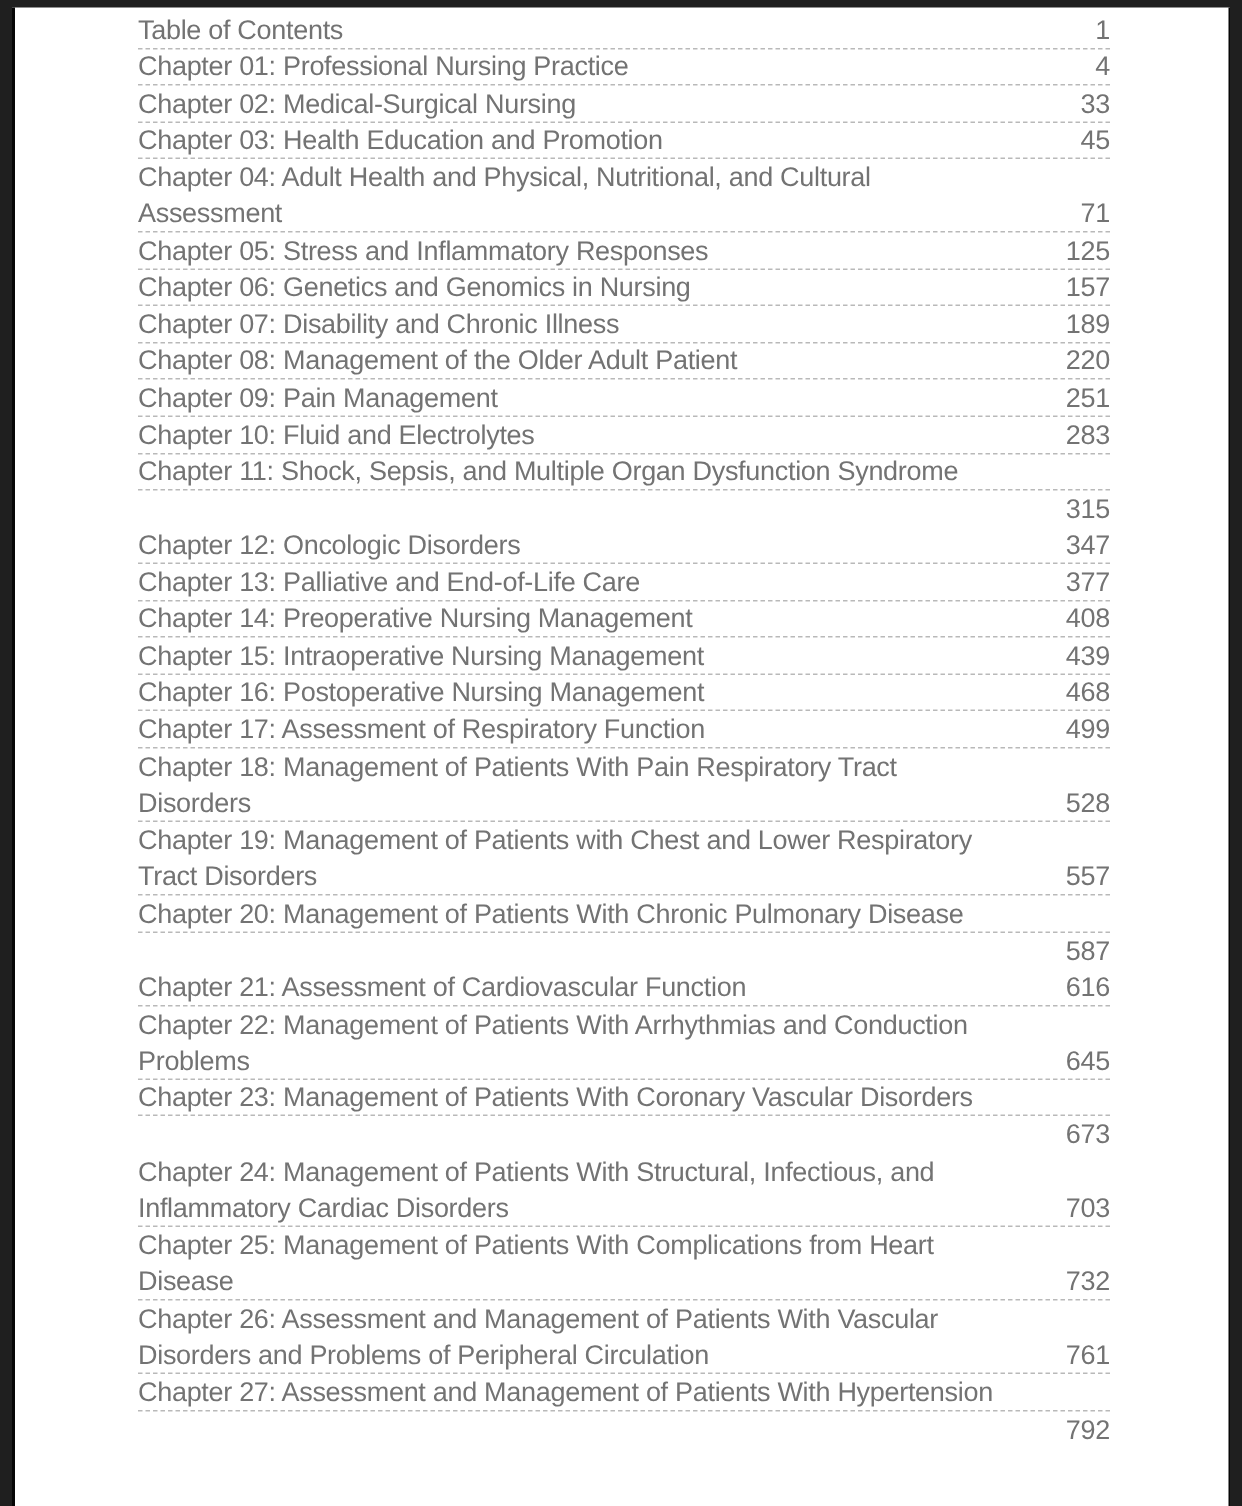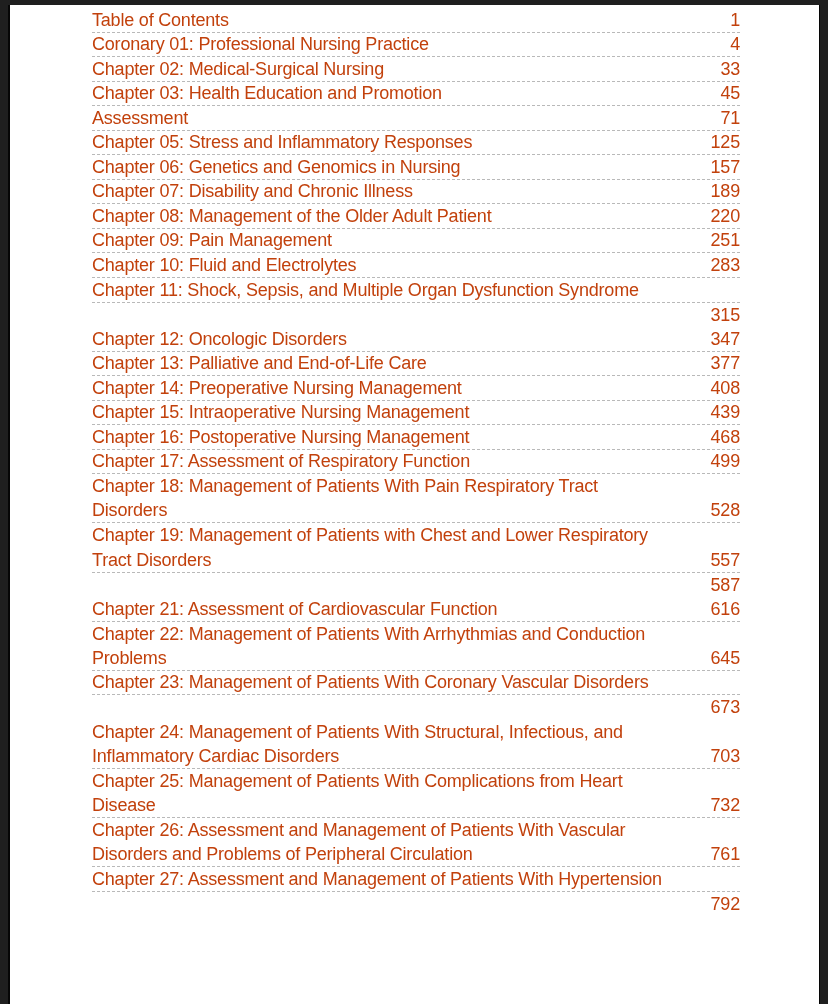--- a/index.html
+++ b/index.html
@@ -24,21 +24,21 @@
     bottom: 0;
     box-sizing: border-box;
     background: #ffffff;
     border-left: 2px solid #060606;
     border-right: 1px solid #060606;
     padding: 3px 79px 0 82px;
   }
   .toc {
     font-size: 18px;
     line-height: 24.55px;
-    color: #c2410c;
+    color: #737373;
     letter-spacing: -0.2px;
   }
   .toc-row {
     display: flex;
     justify-content: space-between;
     align-items: center;
     height: 24.55px;
     box-sizing: border-box;
   }
   .toc-row.dotted {
@@ -56,31 +56,34 @@
 <body>
 
 <div class="frame">
   <div class="doc-page">
     <div class="toc" id="toc">
         <div class="toc-row dotted">
           <span class="toc-title">Table of Contents</span>
           <span class="toc-page">1</span>
         </div>
         <div class="toc-row dotted">
-          <span class="toc-title">Coronary 01: Professional Nursing Practice</span>
+          <span class="toc-title">Chapter 01: Professional Nursing Practice</span>
           <span class="toc-page">4</span>
         </div>
         <div class="toc-row dotted">
           <span class="toc-title">Chapter 02: Medical-Surgical Nursing</span>
           <span class="toc-page">33</span>
         </div>
         <div class="toc-row dotted">
           <span class="toc-title">Chapter 03: Health Education and Promotion</span>
           <span class="toc-page">45</span>
         </div>
+        <div class="toc-row">
+          <span class="toc-title">Chapter 04: Adult Health and Physical, Nutritional, and Cultural</span>
+        </div>
         <div class="toc-row dotted">
           <span class="toc-title">Assessment</span>
           <span class="toc-page">71</span>
         </div>
         <div class="toc-row dotted">
           <span class="toc-title">Chapter 05: Stress and Inflammatory Responses</span>
           <span class="toc-page">125</span>
         </div>
         <div class="toc-row dotted">
           <span class="toc-title">Chapter 06: Genetics and Genomics in Nursing</span>
@@ -138,20 +141,23 @@
         <div class="toc-row dotted">
           <span class="toc-title">Disorders</span>
           <span class="toc-page">528</span>
         </div>
         <div class="toc-row">
           <span class="toc-title">Chapter 19: Management of Patients with Chest and Lower Respiratory</span>
         </div>
         <div class="toc-row dotted">
           <span class="toc-title">Tract Disorders</span>
           <span class="toc-page">557</span>
+        </div>
+        <div class="toc-row dotted">
+          <span class="toc-title">Chapter 20: Management of Patients With Chronic Pulmonary Disease</span>
         </div>
         <div class="toc-row">
           <span class="toc-page">587</span>
         </div>
         <div class="toc-row dotted">
           <span class="toc-title">Chapter 21: Assessment of Cardiovascular Function</span>
           <span class="toc-page">616</span>
         </div>
         <div class="toc-row">
           <span class="toc-title">Chapter 22: Management of Patients With Arrhythmias and Conduction</span>

